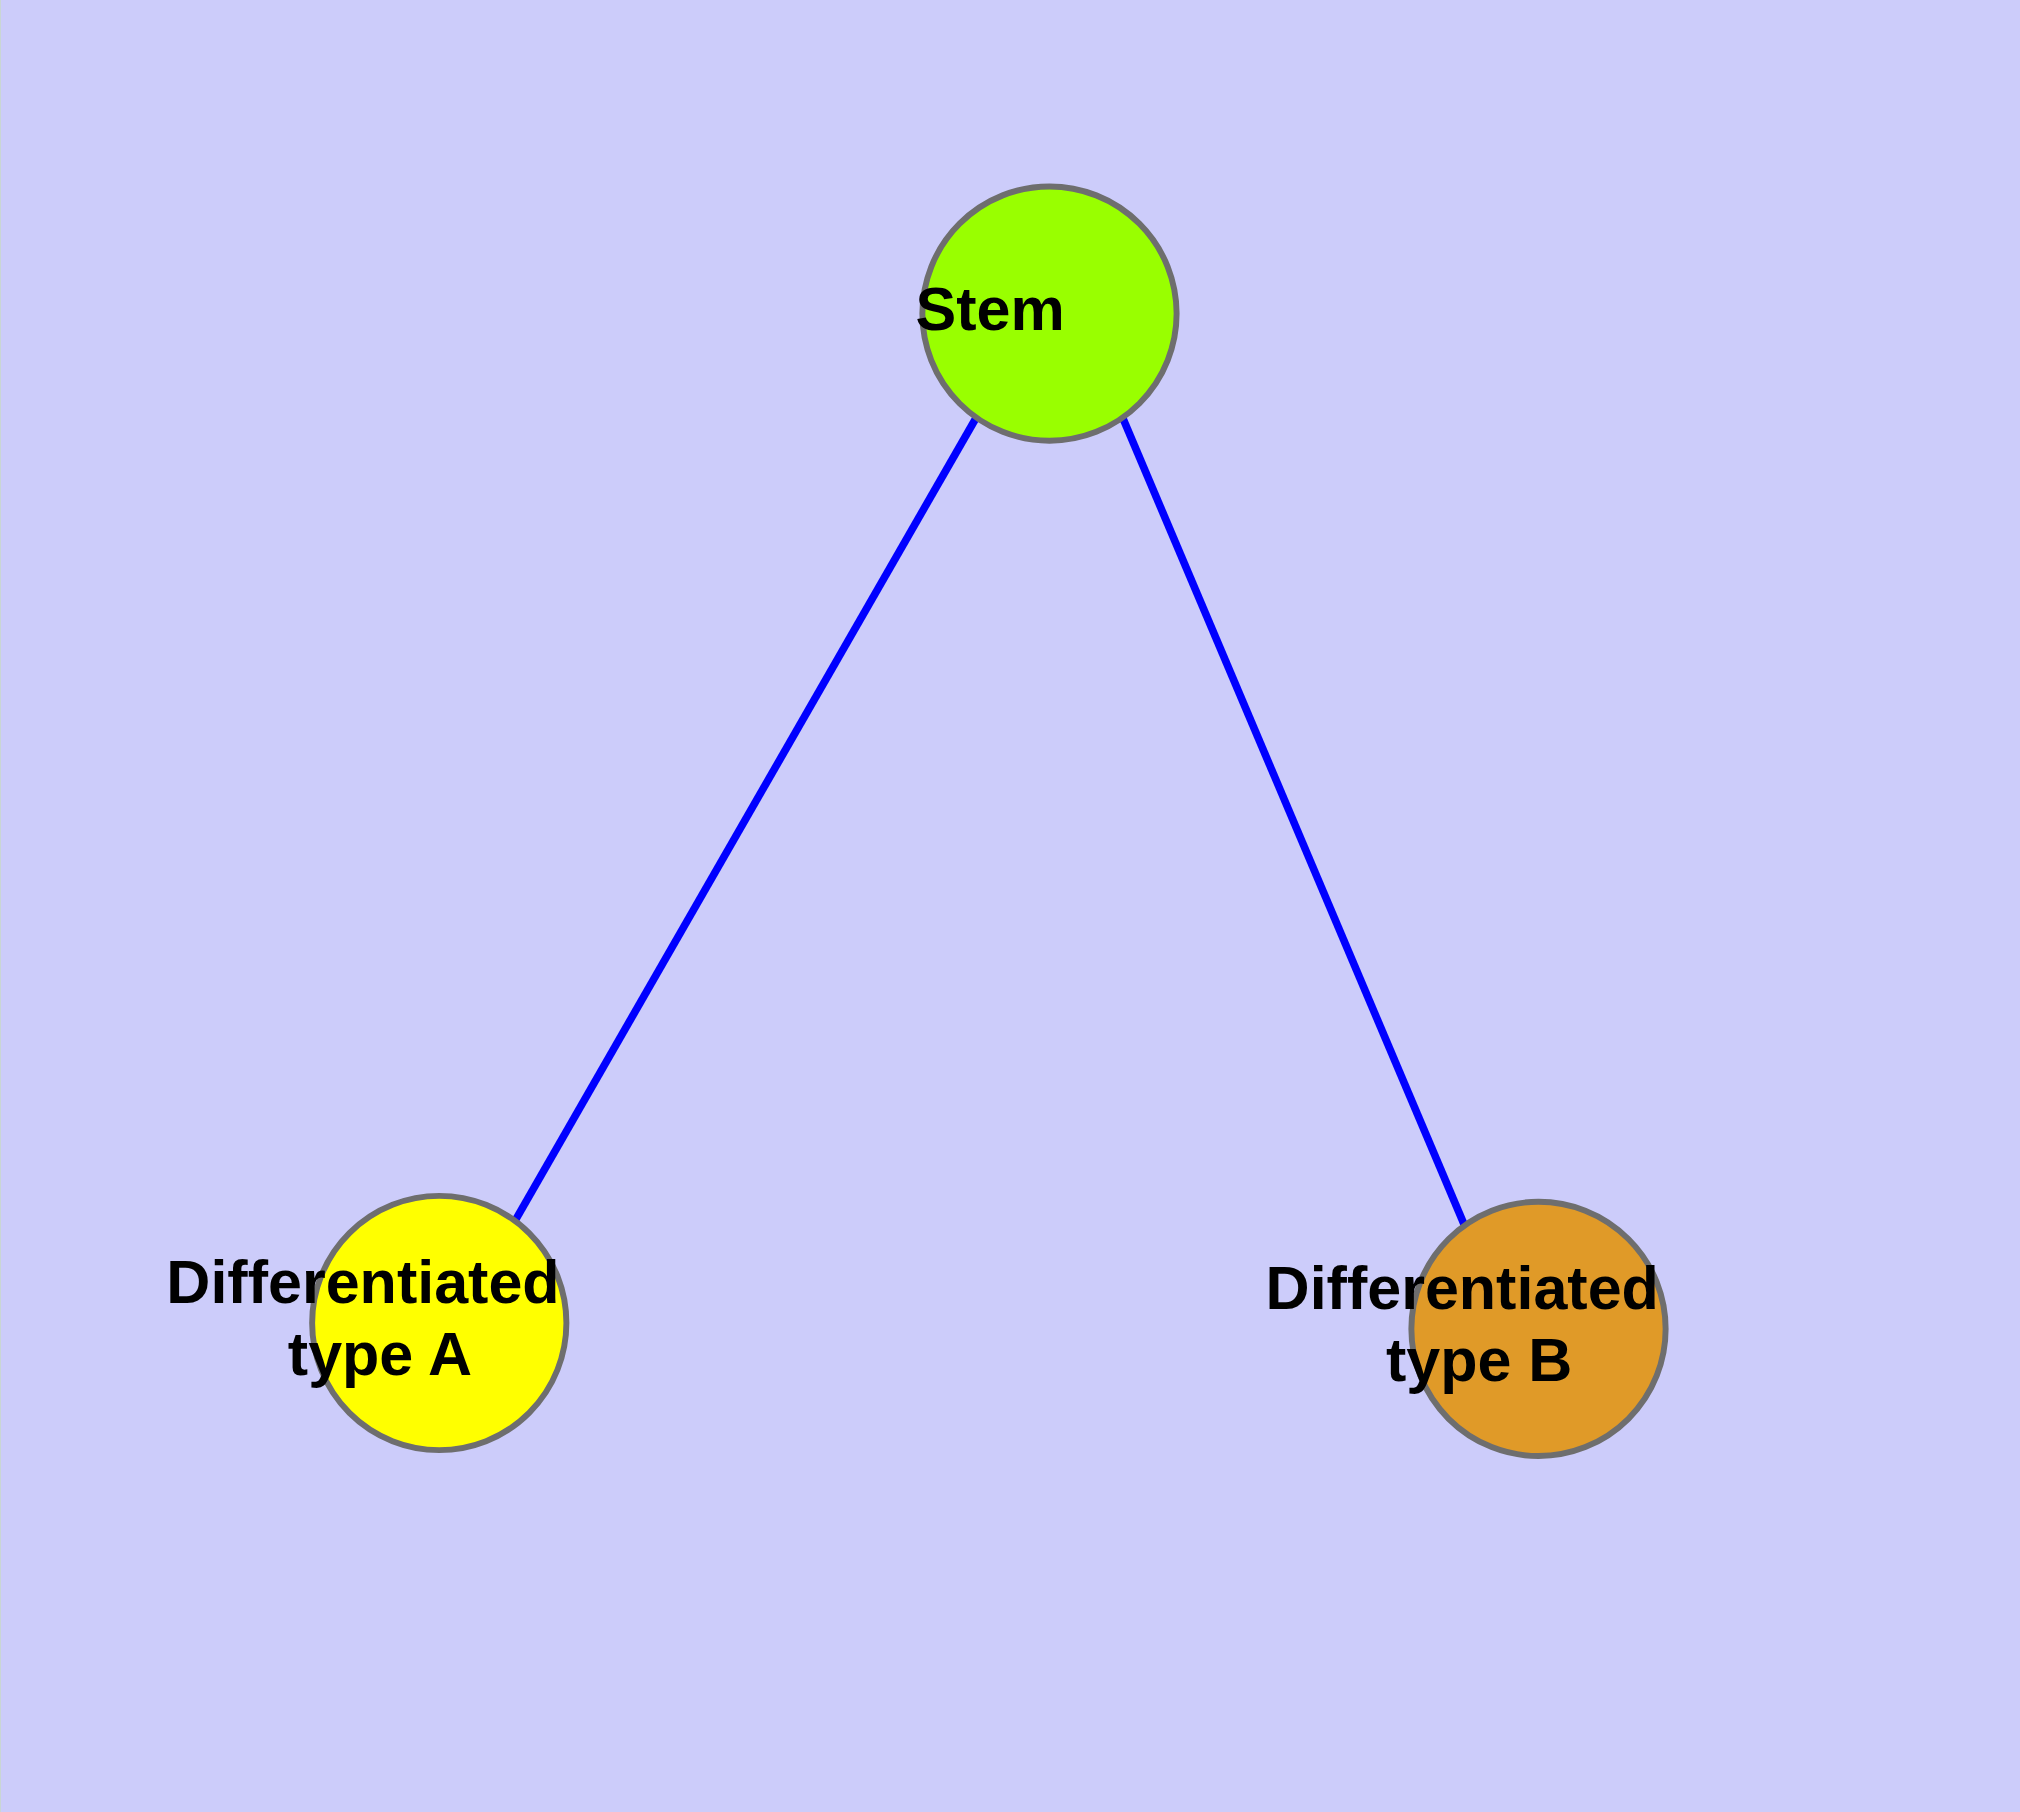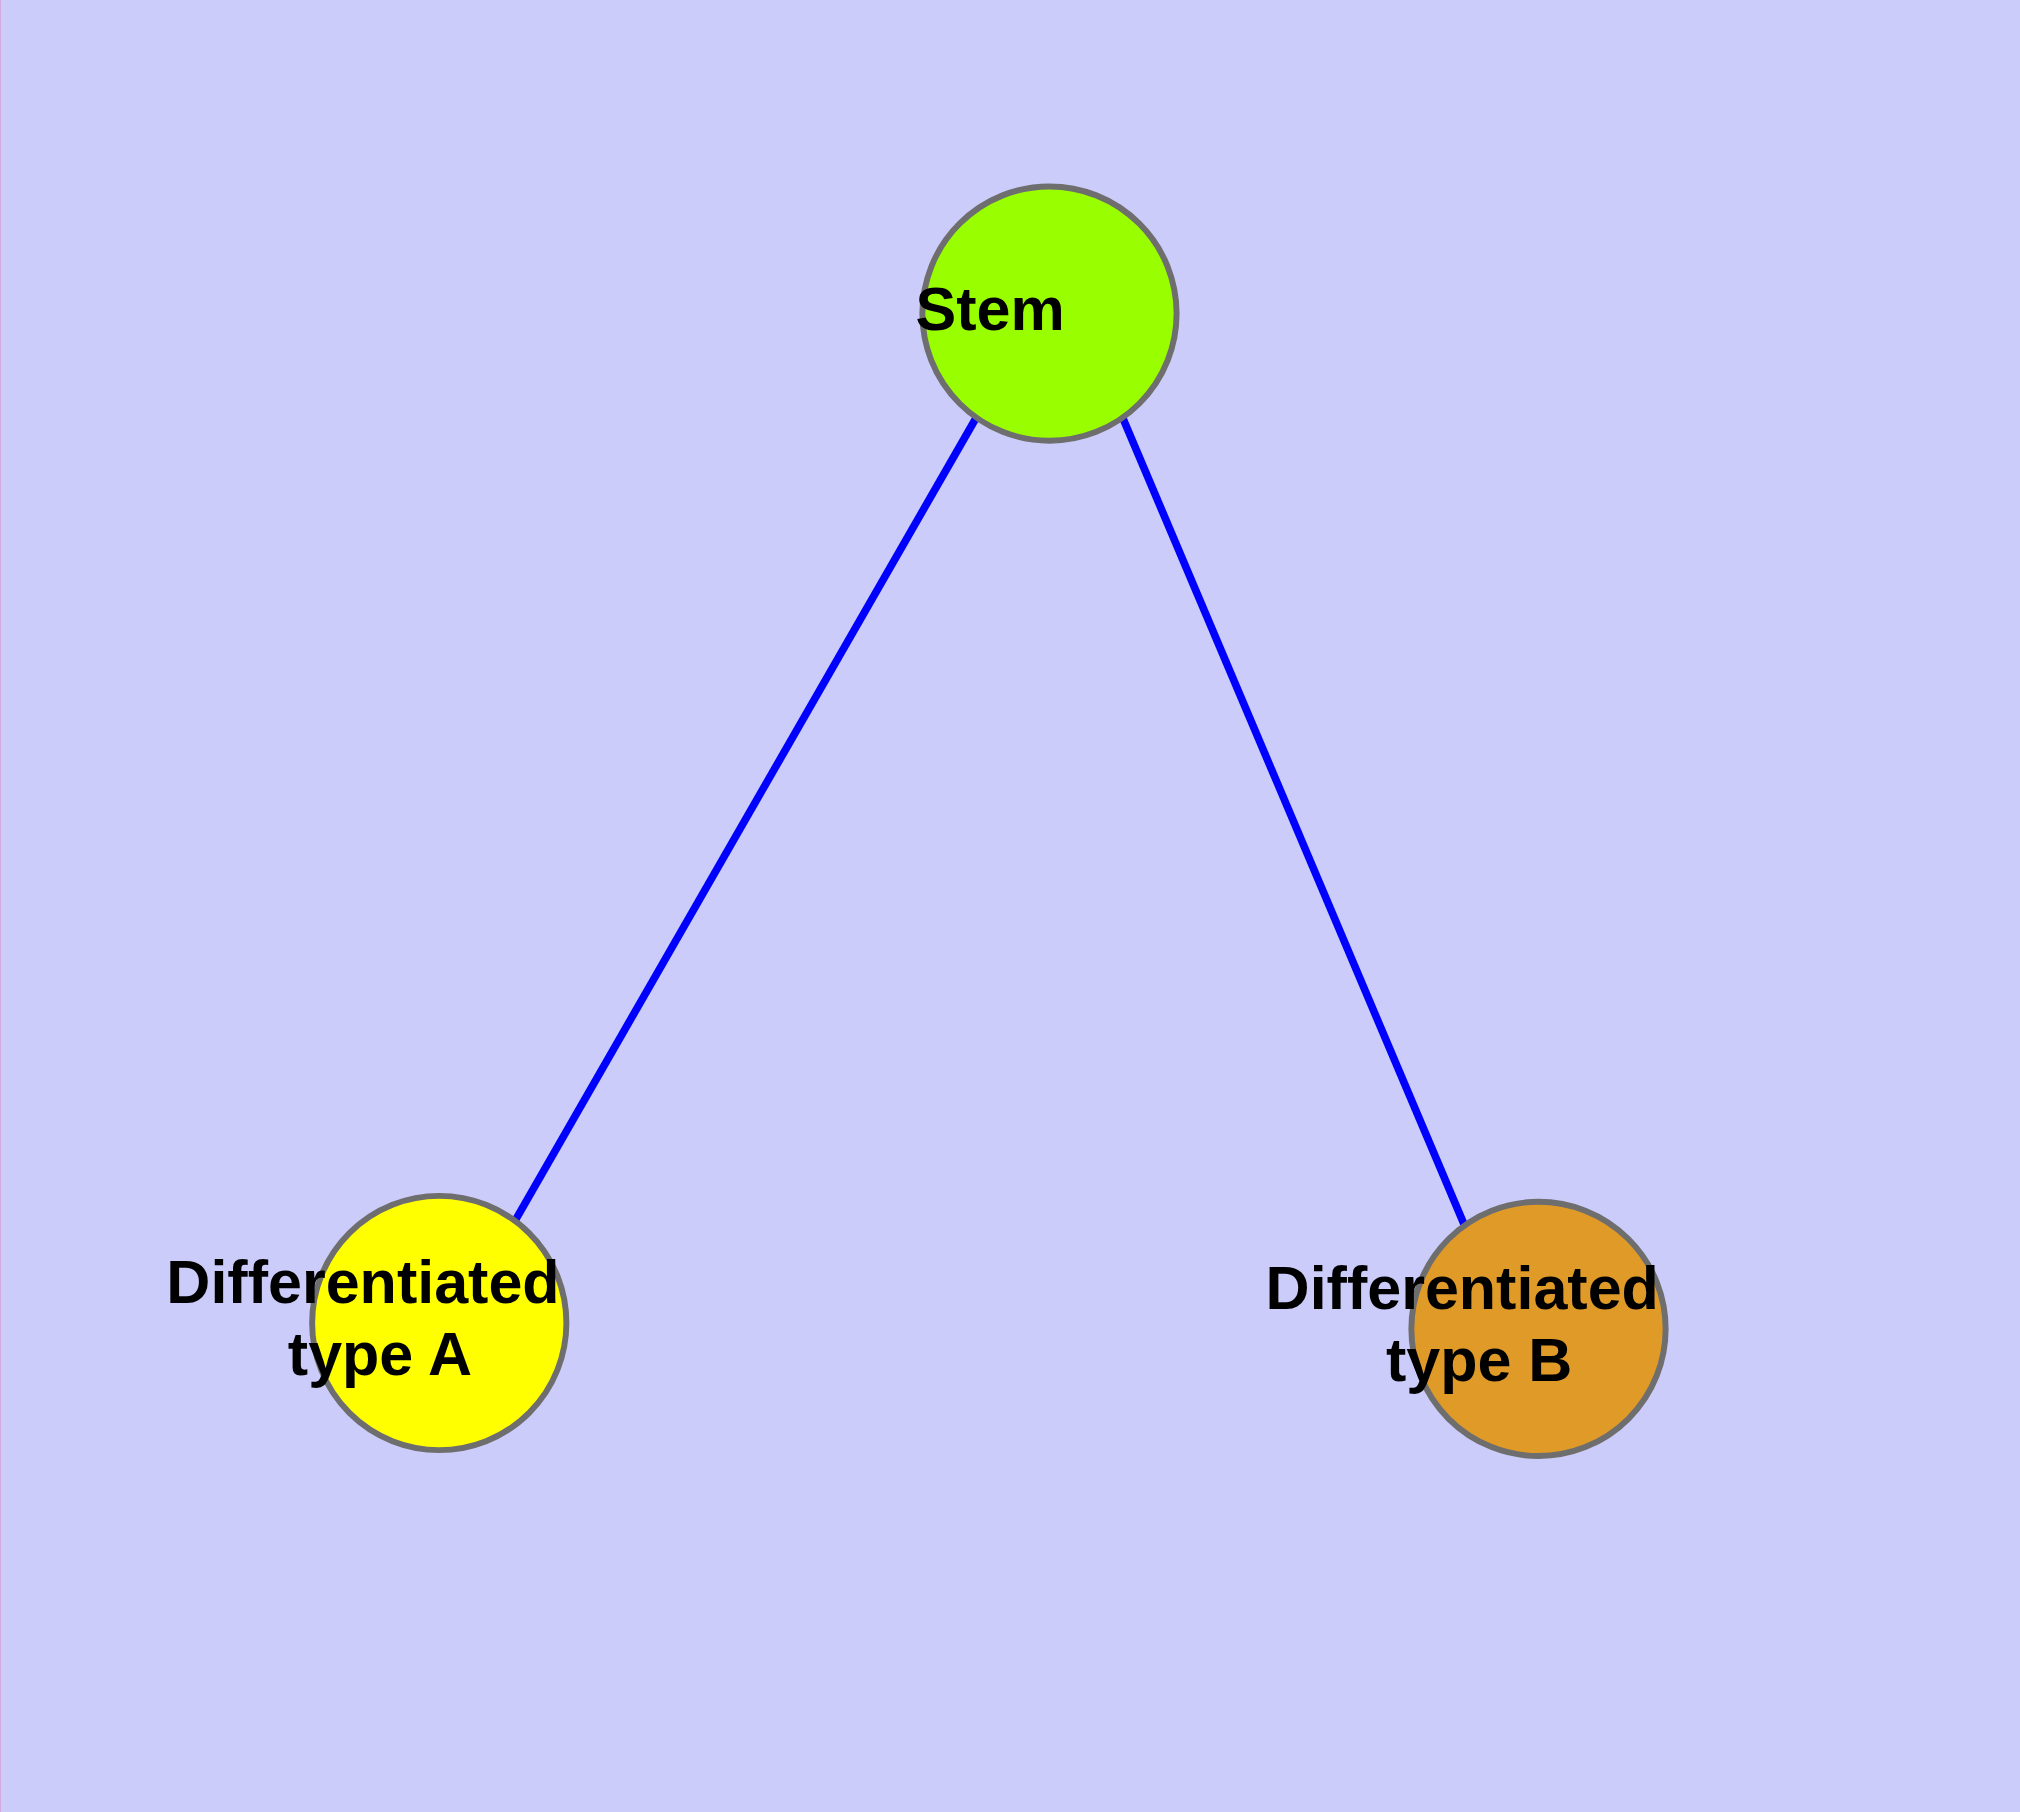--- a/index.html
+++ b/index.html
@@ -5,21 +5,21 @@
 <style>
   html, body {
     margin: 0;
     padding: 0;
     background: #ccccfa;
   }
   #stage {
     position: relative;
     width: 2021px;
     height: 1812px;
-    background: #ec4899;
+    background: #bef264;
     overflow: hidden;
     font-family: "Liberation Sans", "DejaVu Sans", sans-serif;
   }
   #graph-svg {
     position: absolute;
     left: 0;
     top: 0;
     width: 2021px;
     height: 1812px;
     display: block;

